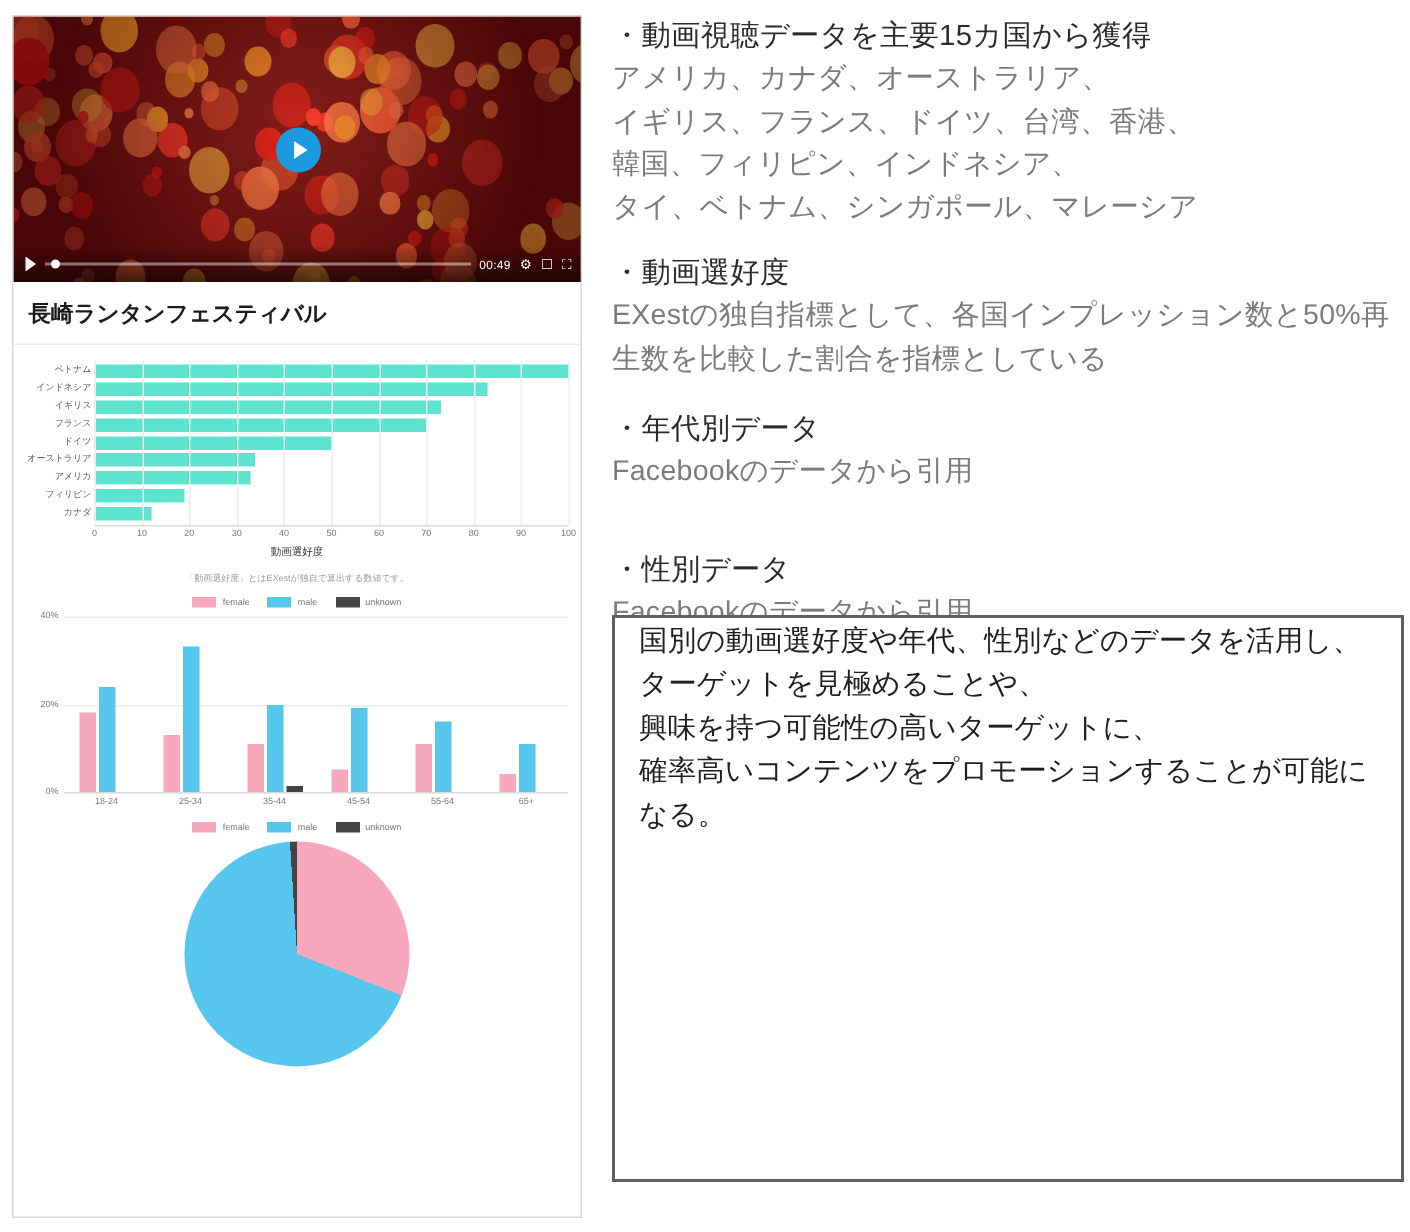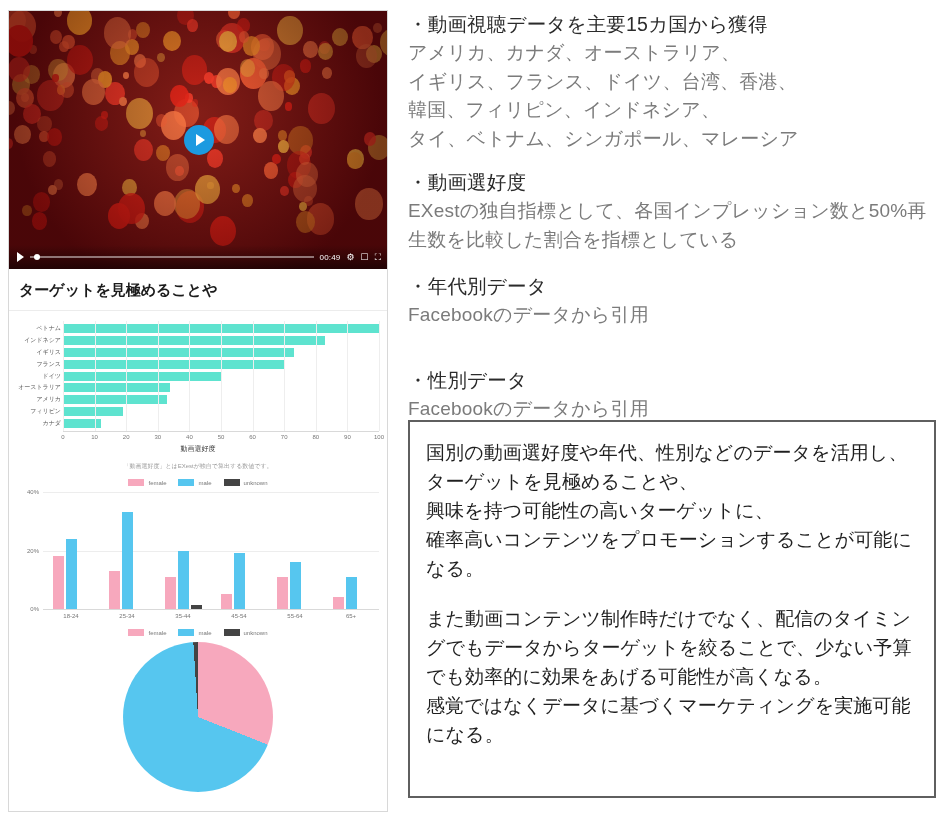--- a/index.html
+++ b/index.html
@@ -18,21 +18,21 @@
     left: 8px; top: 10px;
     width: 380px; height: 802px;
     background: #ffffff;
     border: 1px solid #d8d8d8;
     overflow: hidden;
   }
 
   
   .video {
     position: relative;
-    width: 380px; height: 258px;
+    width: 380px; height: 177px;
     background: #5a0d12;
     overflow: hidden;
   }
   .lanterns { position:absolute; inset:0; }
   .lant {
     position: absolute;
     border-radius: 50%;
     filter: blur(0.4px);
   }
   .video-shade {
@@ -140,25 +140,25 @@
   }
   .bullet-body {
     font-size: 19px; color: #7b7b7b; line-height: 1.5; letter-spacing: .2px;
   }
   .b1 { position:absolute; left: 8px; top: 10px; width: 534px; }
   .b2 { position:absolute; left: 8px; top: 168px; width: 534px; }
   .b3 { position:absolute; left: 8px; top: 272px; width: 534px; }
   .b4 { position:absolute; left: 8px; top: 366px; width: 534px; }
 
   .note-box {
-    position: absolute; left: 8px; top: 420px;
+    position: absolute; left: 8px; top: 410px;
     width: 528px; height: 378px;
     border: 2px solid #5f5f5f;
     background: #ffffff;
-    padding: 17px 16px;
+    padding: 2px 16px;
   }
   .note-box p {
     margin: 0;
     font-size: 19px; line-height: 1.52; color: #1f1f1f; letter-spacing: .1px;
   }
   .note-box p + p { margin-top: 22px; }
 </style>
 </head>
 <body>
 
@@ -318,21 +318,21 @@
         <div class="vc-bar">
             <div class="dot"></div>
           </div>
         <div class="vc-time">00:49</div>
         <div class="vc-ic">⚙</div>
         <div class="vc-ic">☐</div>
         <div class="vc-ic">⛶</div>
       </div>
     </div>
 
-    <div class="app-title">ターゲットを見極めることや</div>
+    <div class="app-title">長崎ランタンフェスティバル</div>
 
 
     <div class="divider"></div>
 
     <div class="hbar-wrap">
       <div class="hbar-grid" id="hbar-grid">
         <div class="hbar-labels" id="hbar-labels">
             <span>ベトナム</span>
             <span>インドネシア</span>
             <span>イギリス</span>
@@ -509,18 +509,16 @@
 
     <div class="bullet-block b4">
       <div class="bullet-head">・性別データ</div>
       <div class="bullet-body" style="white-space: pre-line;">Facebookのデータから引用</div>
     </div>
 
     <div class="note-box">
       <p style="white-space: pre-line;">国別の動画選好度や年代、性別などのデータを活用し、ターゲットを見極めることや、
 興味を持つ可能性の高いターゲットに、
 確率高いコンテンツをプロモーションすることが可能になる。</p>
-      <p style="white-space: pre-line;">また動画コンテンツ制作時だけでなく、配信のタイミングでもデータからターゲットを絞ることで、少ない予算でも効率的に効果をあげる可能性が高くなる。
-感覚ではなくデータに基づくマーケティングを実施可能になる。</p>
     </div>
 
   </div>
 </div>
 
 </body></html>

